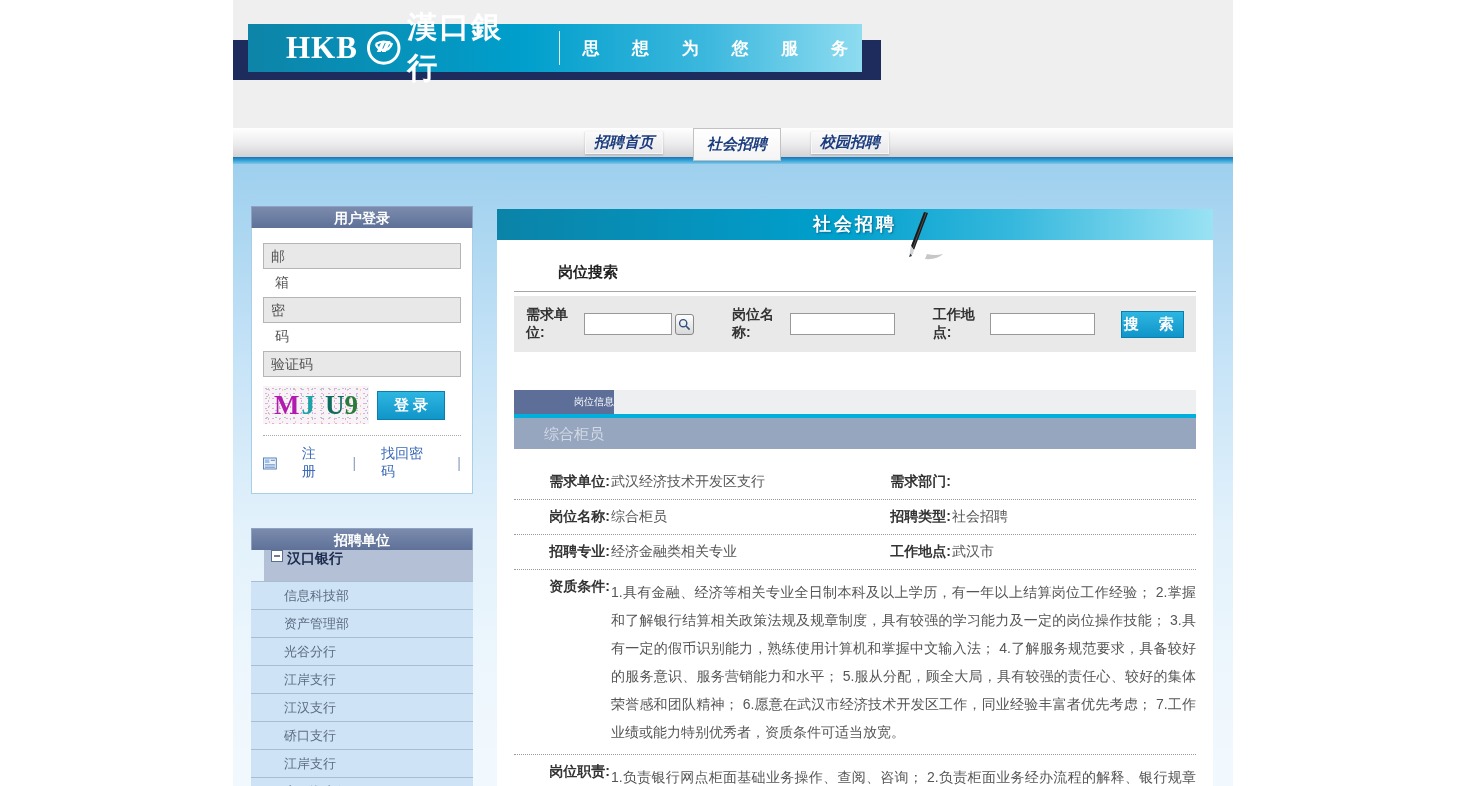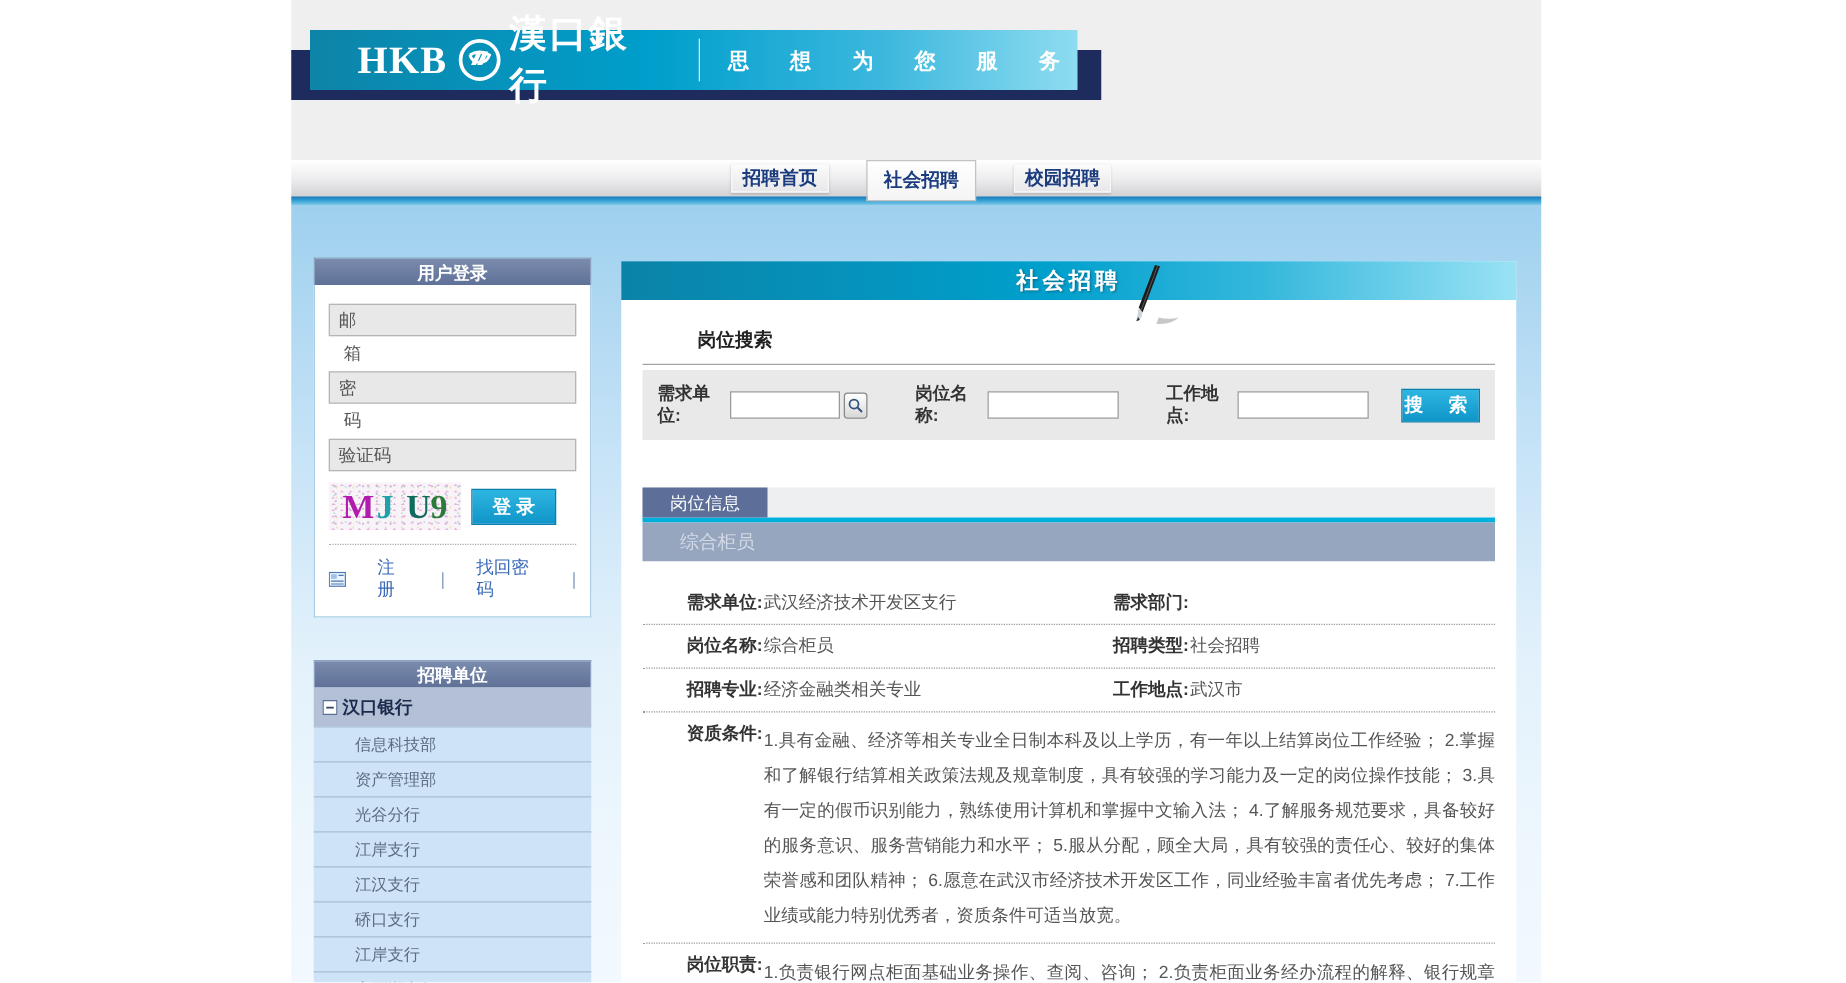--- a/index.html
+++ b/index.html
@@ -16,21 +16,21 @@
   .brand-en { font-family:"Liberation Serif","DejaVu Serif",serif; font-weight:bold; font-size:31px; margin-left:38px; letter-spacing:1px; }
   .brand-logo { width:36px; height:36px; margin:0 6px 0 8px; }
   .brand-cn { font-family:"Liberation Serif","DejaVu Serif",serif; font-weight:bold; font-size:30px; letter-spacing:2px; }
   .brand-div { width:1px; height:34px; background:rgba(255,255,255,.85); margin:0 22px 0 26px; }
   .brand-slogan { font-weight:bold; font-size:17px; letter-spacing:14px; white-space:nowrap; }
 
   
   .nav-strip { position:relative; height:29px; background:linear-gradient(#ffffff,#ececee 55%,#d2d2d4); display:flex; align-items:center; }
   .tabs { display:flex; align-items:center; margin-left:352px; gap:30px; }
   .tab { font-weight:bold; font-size:15px; color:#1b3c7e; padding:2px 9px;
-    background:linear-gradient(#fcfcfc,#e7e7e9); box-shadow:0 1px 2px rgba(0,0,0,.2), inset 0 0 0 1px #f7f7f7; cursor:pointer; }
+    background:linear-gradient(#fcfcfc,#e7e7e9); box-shadow:0 1px 2px rgba(0,0,0,.2), inset 0 0 0 1px #f7f7f7; cursor:pointer;font-style:italic; }
   .tab.active { background:linear-gradient(#ffffff,#f4f4f5); border:1px solid #c2c2c4; box-shadow:none;
     height:33px; display:flex; align-items:center; padding:0 13px; position:relative; z-index:2; margin-top:-1px; transform:translateY(2px); }
   .blue-bar { height:7px; background:linear-gradient(#1b74b4,#2f9ed4 45%,#7fc8e8); }
 
   
   .main-bg { position:relative; height:694px;
     background:linear-gradient(180deg,#9ed0ee 0%,#c6e3f7 28%,#e2f1fb 52%,#eef7fd 75%,#f5faff 100%); }
 
   
   .sidebar { position:absolute; left:18px; top:42px; width:222px; }
@@ -51,22 +51,22 @@
   .cap3 { color:#2a7a3a; }
   .login-btn { margin-left:8px; width:68px; height:29px; background:linear-gradient(#2eb6e2,#0f95c8);
     border:1px solid #0a7fae; color:#fff; font-weight:bold; font-size:15px; cursor:pointer; }
   .dotted-sep { border-top:1px dotted #aaa; margin:11px 0 9px; }
   .links-row { display:flex; align-items:center; font-size:14px; color:#3a6ab8; gap:25px; padding-bottom:4px; }
   .reg-icon { width:15px; height:13px; }
   .link { cursor:pointer; color:#3a6ab8; }
   .link-sep { color:#8aa0c0; }
 
   .unit-panel { margin-top:34px; }
-  .unit-root { background:#b3c0d5; height:31px; display:flex; align-items:center; padding-left:7px;
-    font-weight:bold; color:#1c2b4d; font-size:14px; cursor:pointer; }
+  .unit-root { background:#b3c0d5; height:31px; display:flex; align-items:flex-start; padding-left:7px;
+    font-weight:bold; color:#1c2b4d; font-size:14px; cursor:pointer;margin-left:13px; }
   .collapse-icon { width:12px; height:12px; margin-right:4px; flex-shrink:0; }
   .unit-item { background:#cfe3f6; height:28px; line-height:27px; padding-left:33px; color:#5b6c82;
     font-size:13px; border-top:1px solid #a8bdd4; cursor:pointer; }
 
   
   .main-panel { position:absolute; left:264px; top:45px; width:716px; height:600px; background:#ffffff; }
   .banner { position:relative; height:31px;
     background:linear-gradient(90deg,#0b83a8 0%,#00a0cd 48%,#36b8dd 72%,#9ae2f4 100%); }
   .banner-title { text-align:center; line-height:31px; color:#fff; font-size:18px; font-weight:bold;
     letter-spacing:3px; text-shadow:1px 1px 2px rgba(0,60,90,.55); }
@@ -78,21 +78,21 @@
   .sb-label { font-weight:bold; color:#333; }
   .sb-input { height:22px; border:1px solid #999; background:#fff; margin-left:2px; }
   .w88 { width:88px; } .w105 { width:105px; }
   .mag-btn { width:21px; height:21px; margin-left:3px; background:linear-gradient(#ffffff,#d8d8d8);
     border:1px solid #888; border-radius:3px; display:flex; align-items:center; justify-content:center; cursor:pointer; padding:0; }
   .gap38 { margin-left:38px; }
   .search-btn { margin-left:26px; width:68px; height:27px; background:linear-gradient(#2eb6e2,#0f95c8);
     border:1px solid #0a7fae; color:#fff; font-weight:bold; font-size:15px; letter-spacing:8px; padding-left:0; cursor:pointer; }
   .section-gap { height:38px; }
   .tab-strip { background:#edeff1; display:flex; }
-  .info-tab { width:100px; height:24px; background:#5d6f99; color:#fff; font-size:14px; text-align:center; line-height:24px; cursor:pointer; }
+  .info-tab { width:100px; height:24px; background:#5d6f99; color:#fff; font-size:10px; text-align:right; line-height:24px; cursor:pointer; }
   .cyan-line { height:4px; background:#00afdb; }
   .job-bar { height:31px; background:#97a6bf; color:#d3dae6; font-size:15px; line-height:31px; padding-left:30px; cursor:pointer; }
   .details { margin-top:16px; font-size:14px; }
   .d-row { border-bottom:1px dotted #999; padding:8px 0; display:flex; }
   .d-cell { width:50%; display:flex; }
   .d-label { font-weight:bold; color:#333; width:96px; text-align:right; flex-shrink:0; }
   .d-value { color:#555; padding-left:1px; }
   .d-text { flex:1; color:#555; line-height:2.0; text-align:justify; padding-left:1px; }
 </style>
 </head>

